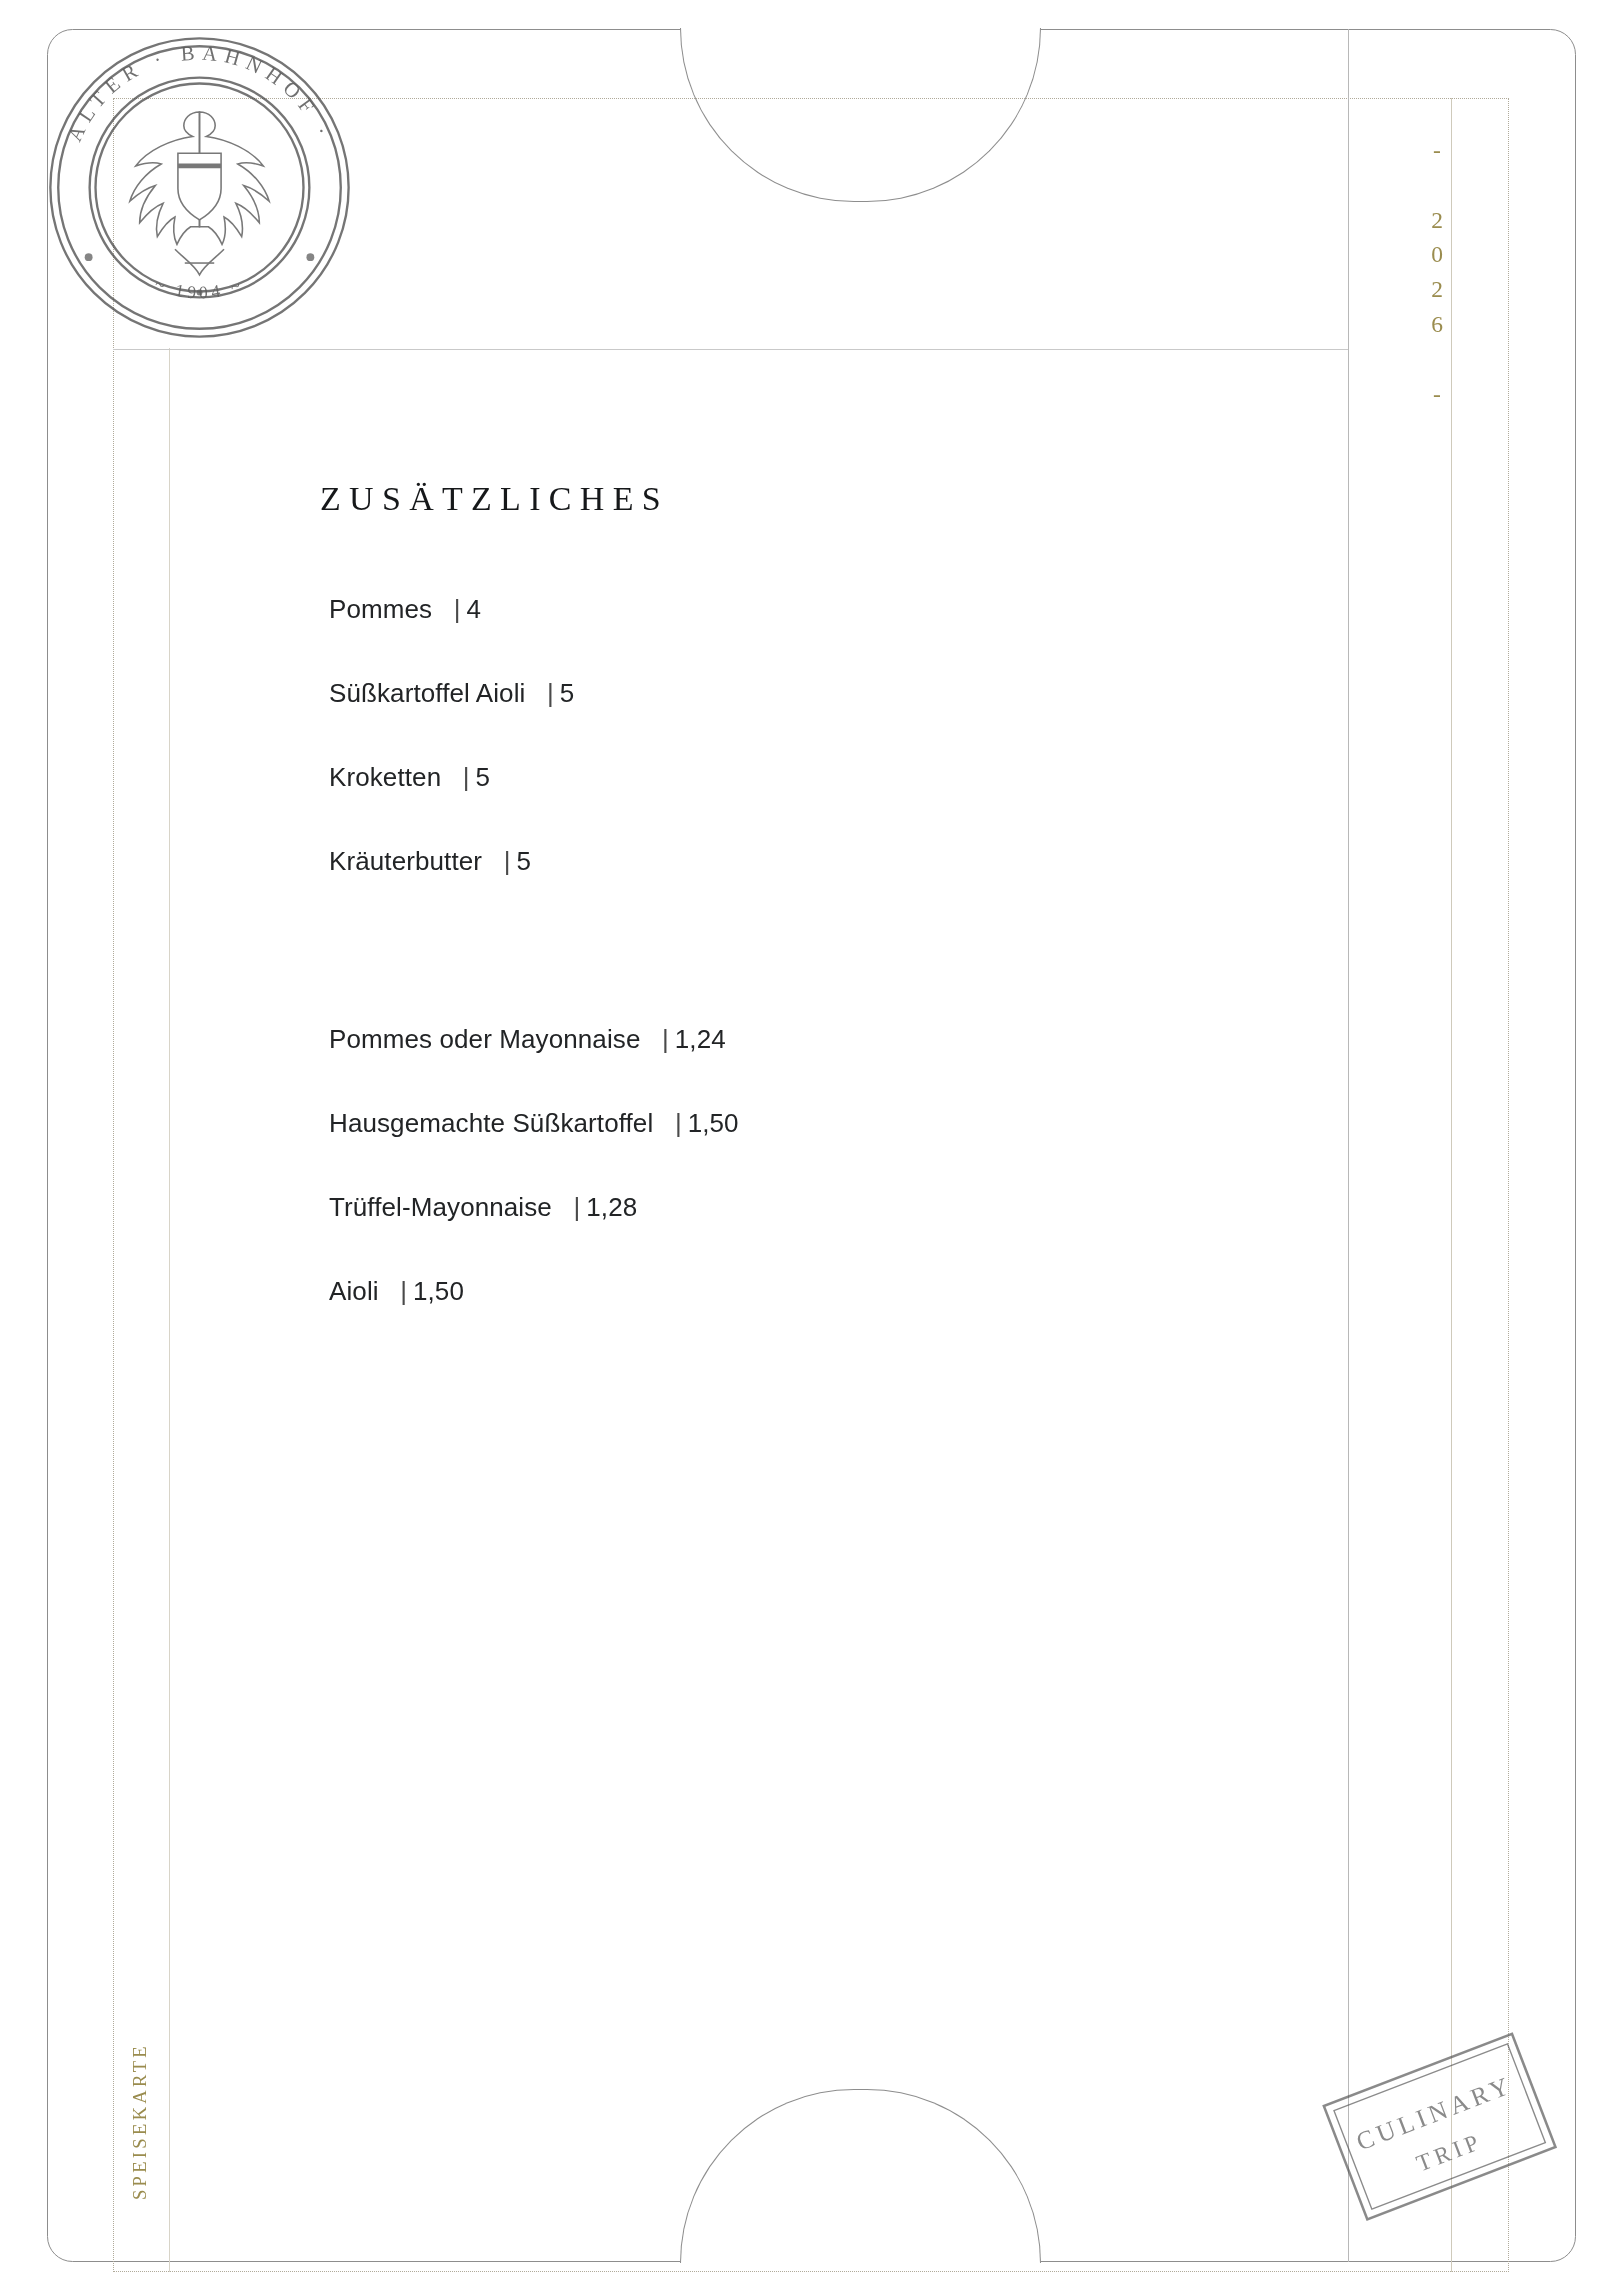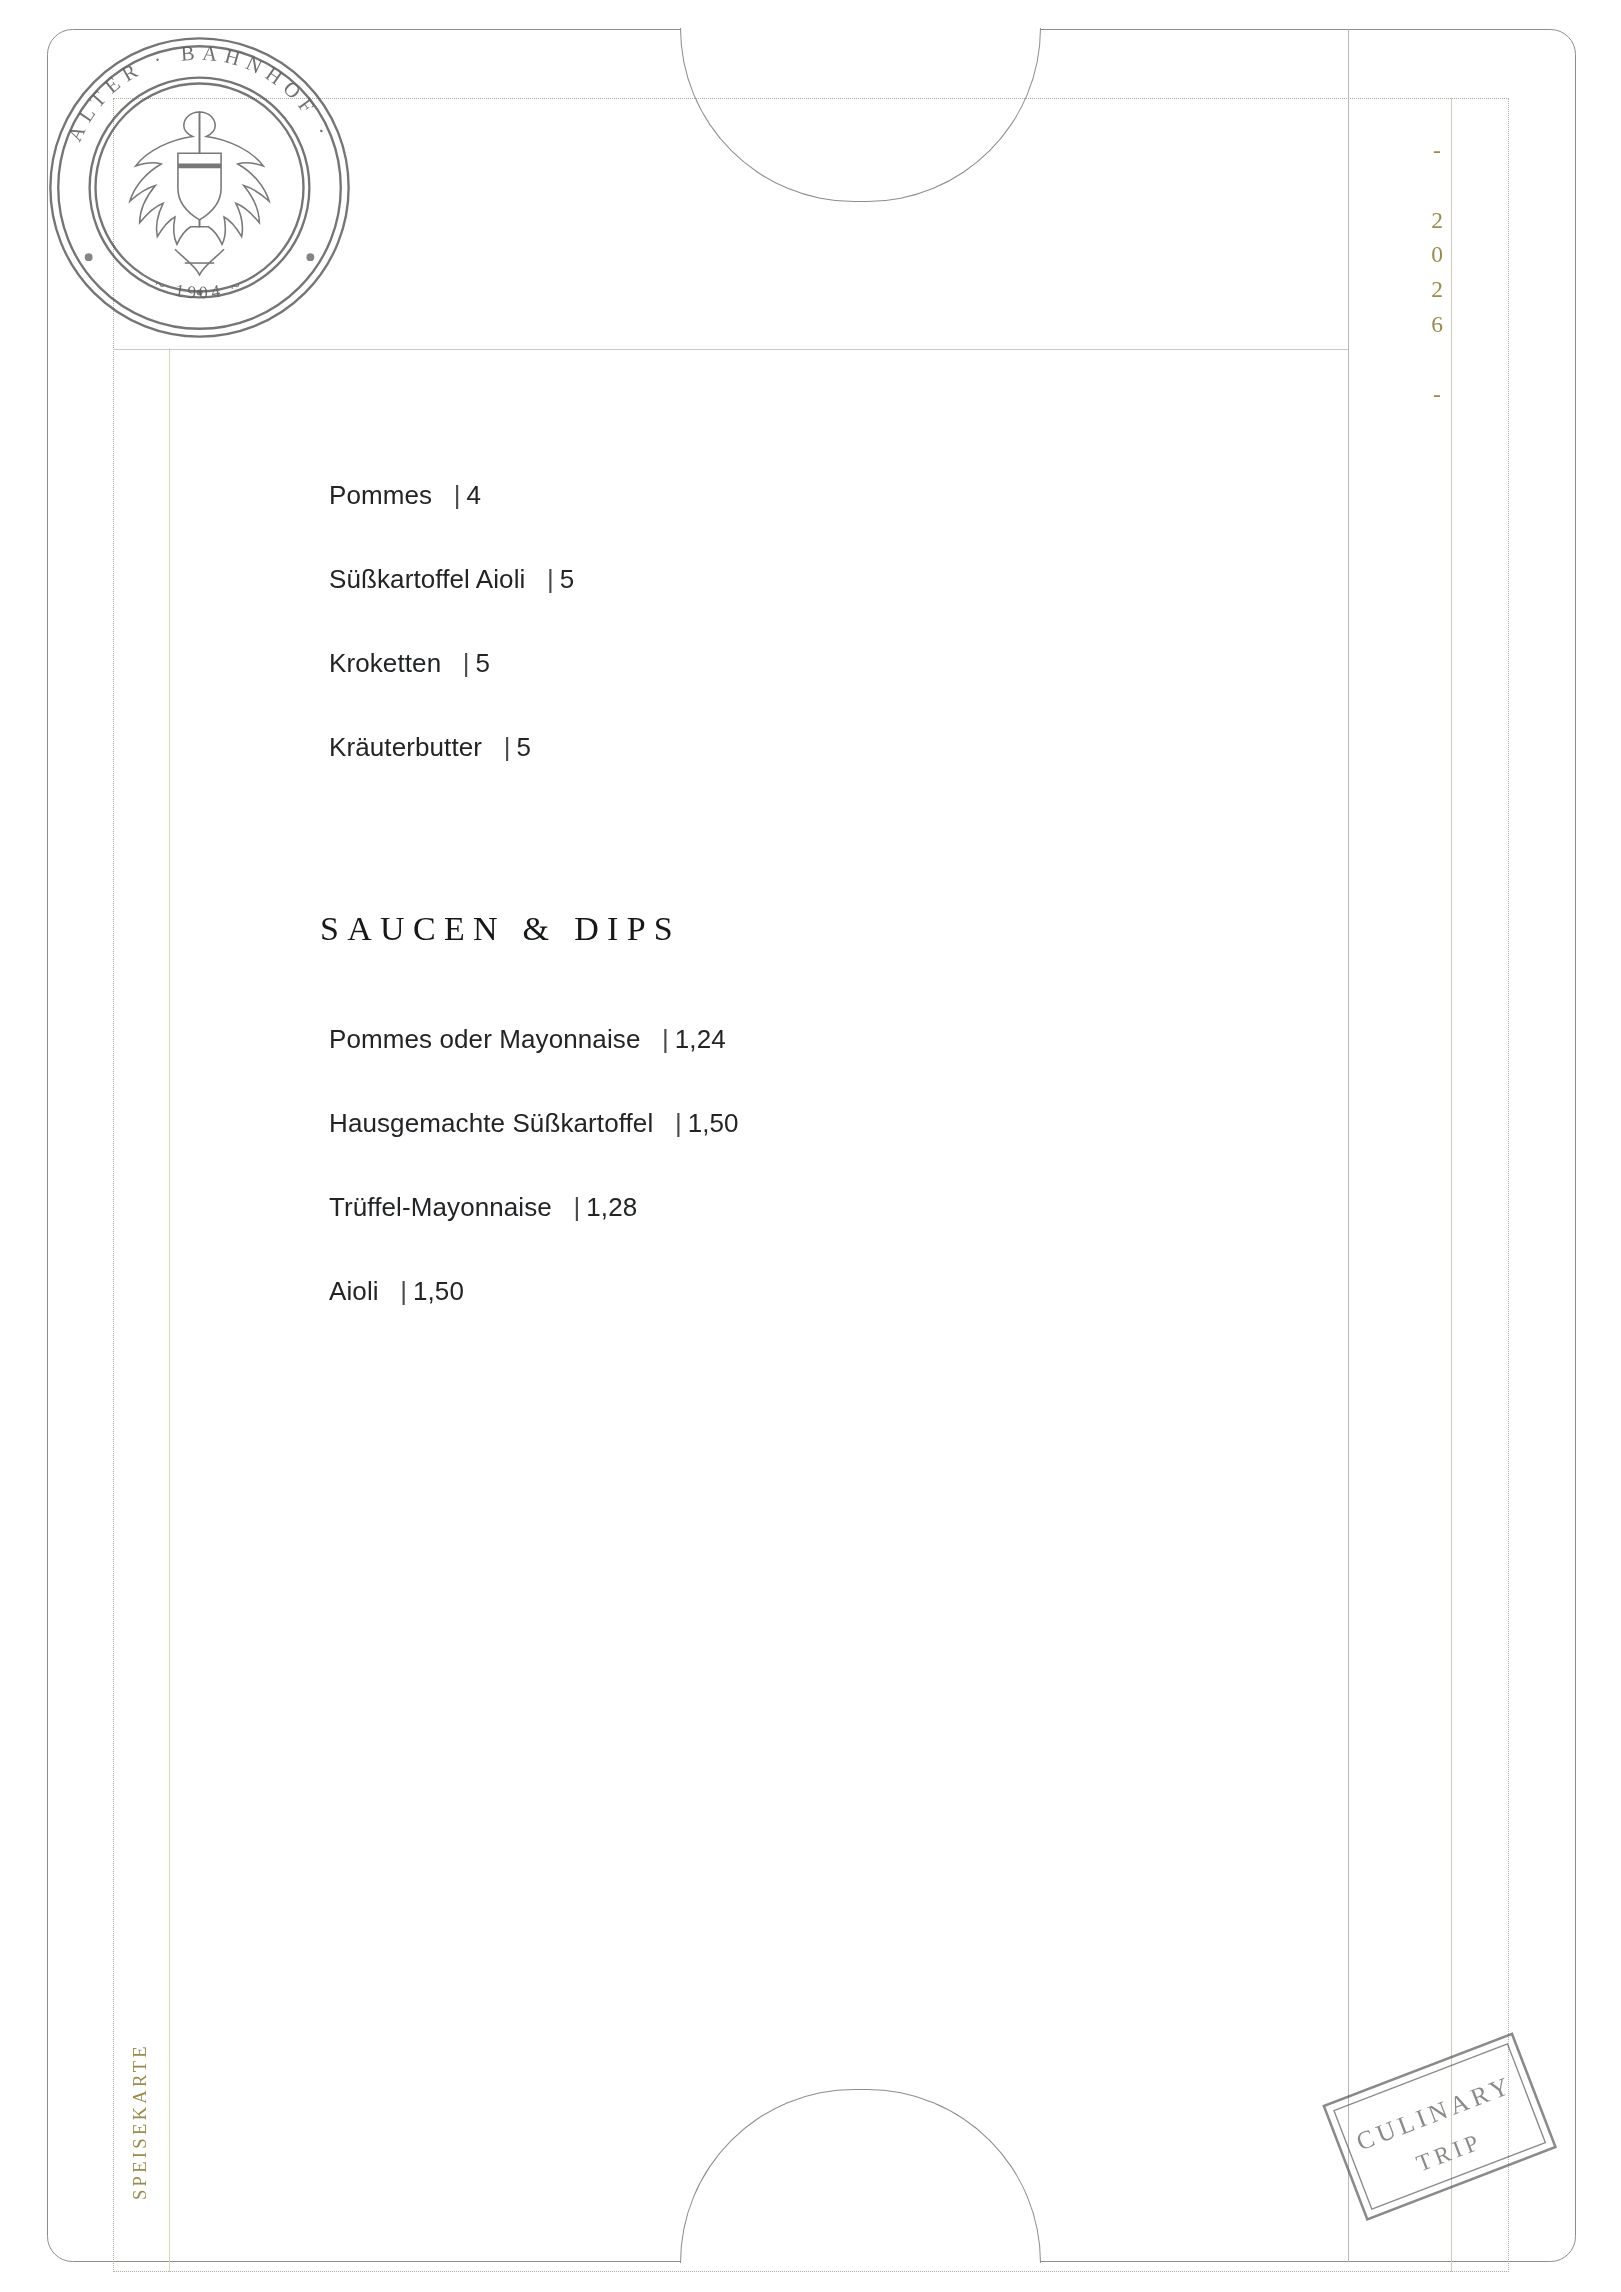--- a/index.html
+++ b/index.html
@@ -255,20 +255,21 @@
       <rect x="36" y="56" width="190" height="108" fill="none" stroke="#4a4a4a" stroke-width="1.4"></rect>
       <text x="131" y="104" text-anchor="middle" font-family="'Liberation Serif', serif" font-size="26" letter-spacing="4.5" fill="#4a4a4a">CULINARY</text>
       <text x="131" y="146" text-anchor="middle" font-family="'Liberation Serif', serif" font-size="24" letter-spacing="4.5" fill="#4a4a4a">TRIP</text>
     </g>
   </svg>
 </div>
 
 <div class="content">
 
   <div class="section">
+    <h2 class="section-title">ZUSÄTZLICHES</h2>
 
     <div class="item">
       <span class="item-name">Pommes</span>
       <span class="item-sep">|</span>
       <span class="item-price">4</span>
     </div>
     <div class="item">
       <span class="item-name">Süßkartoffel Aioli</span>
       <span class="item-sep">|</span>
       <span class="item-price">5</span>
@@ -279,21 +280,20 @@
       <span class="item-price">5</span>
     </div>
     <div class="item">
       <span class="item-name">Kräuterbutter</span>
       <span class="item-sep">|</span>
       <span class="item-price">5</span>
     </div>
   </div>
 
   <div class="section">
-    <h2 class="section-title">SAUCEN &amp; DIPS</h2>
 
     <div class="item">
       <span class="item-name">Pommes oder Mayonnaise</span>
       <span class="item-sep">|</span>
       <span class="item-price">1,24</span>
     </div>
     <div class="item">
       <span class="item-name">Hausgemachte Süßkartoffel</span>
       <span class="item-sep">|</span>
       <span class="item-price">1,50</span>

